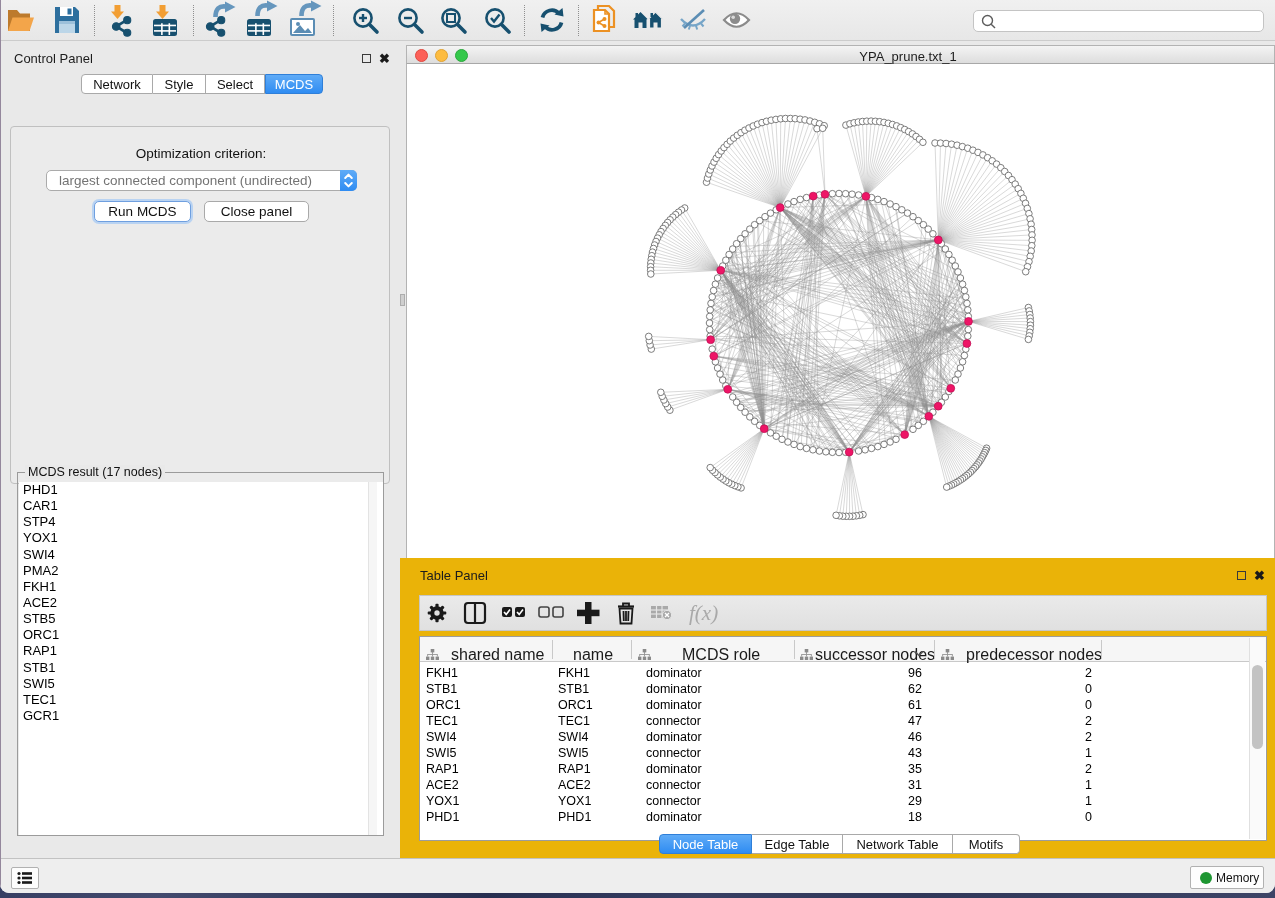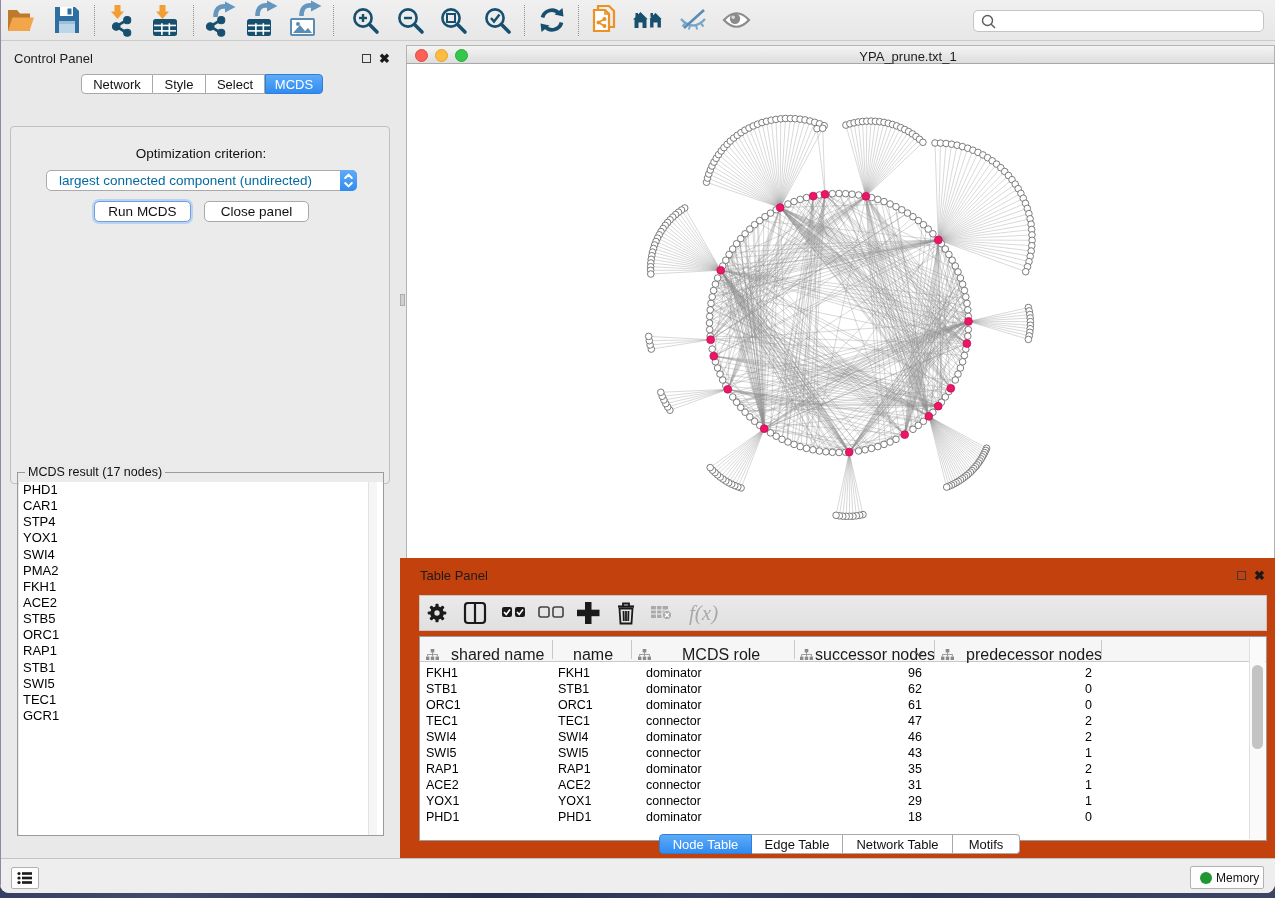--- a/index.html
+++ b/index.html
@@ -26,21 +26,21 @@
 .tab { position:absolute; top:33px; height:20px; background:#ffffff;
   border:1px solid #a9a9a9; font-size:13px; color:#111; text-align:center;
   line-height:19px; }
 .tabsel { background:linear-gradient(#5fabf7,#2f8cf2); color:#fff; border-color:#2f7fd8; }
 #tabpane { position:absolute; left:10px; top:53px; width:380px; height:358px;
   background:#ebebeb; border:1px solid #c0c0c0; border-radius:4px;margin-top:32px; }
 #optlabel { position:absolute; left:0; top:19px; width:380px; text-align:center;
   font-size:13.5px; color:#111; }
 #dropdown { position:absolute; left:35px; top:43px; width:311px; height:21px;
   background:#fff; border:1px solid #ababab; border-radius:5px;
-  font-size:13.5px; color:#0369a1; line-height:20px; padding-left:12px; }
+  font-size:13.5px; color:#737373; line-height:20px; padding-left:12px; }
 #spin { position:absolute; right:-1px; top:-1px; width:17px; height:21px;
   background:linear-gradient(#5fabf7,#2f8cf2); border-radius:0 5px 5px 0; }
 .btn { position:absolute; top:74px; height:21px; background:#ffffff;
   border:1px solid #a9a9a9; border-radius:5px; font-size:13.5px; color:#111;
   text-align:center; line-height:19px; }
 #runbtn { left:83px; width:97px; border:1px solid #6f9fdf;
   box-shadow:0 0 0 2px #b9d3f2; }
 #groupbox { position:absolute; left:17px; top:431px; width:367px; height:364px;
   border:1px solid #9b9b9b; }
 #grouplab { position:absolute; left:7px; top:-8px; background:#e9e9e9;
@@ -56,21 +56,21 @@
   background:linear-gradient(#f4f4f4,#dddddd); border:1px solid #b3b3b3;
   border-bottom:1px solid #a8a8a8; }
 #netcanvas { position:absolute; left:406px; top:64px; width:869px; height:494px;
   background:#ffffff; border-left:1px solid #b3b3b3; border-right:1px solid #b3b3b3; }
 .tl { position:absolute; top:3px; width:13px; height:13px; border-radius:7px; }
 #nettitle { position:absolute; left:0; top:3px; width:1002px; text-align:center;
   font-size:13px; color:#1c1c1c; }
 
 
 #tpanel { position:absolute; left:400px; top:558px; width:875px; height:300px;
-  background:#c2410c; }
+  background:#eab308; }
 #ttools { position:absolute; left:19px; top:37px; width:848px; height:36px;
   background:linear-gradient(#eaeaea,#e0e0e0); border:1px solid #c6c6c6; }
 #ttable { position:absolute; left:19px; top:78px; width:848px; height:205px;
   background:#ffffff; border:1px solid #9c9c9c; }
 #thead { position:absolute; left:0; top:0; width:846px; height:25px;
   background:#f6f6f6; border-bottom:1px solid #c9c9c9; font-size:16px; color:#1a1a1a; }
 .hsep { position:absolute; top:3px; height:19px; width:0; border-left:1px solid #c9c9c9; }
 .hlab { position:absolute; top:9px; }
 .trow { position:absolute; left:0; width:846px; height:16px; font-size:12.5px;
   color:#000; line-height:16px; }

